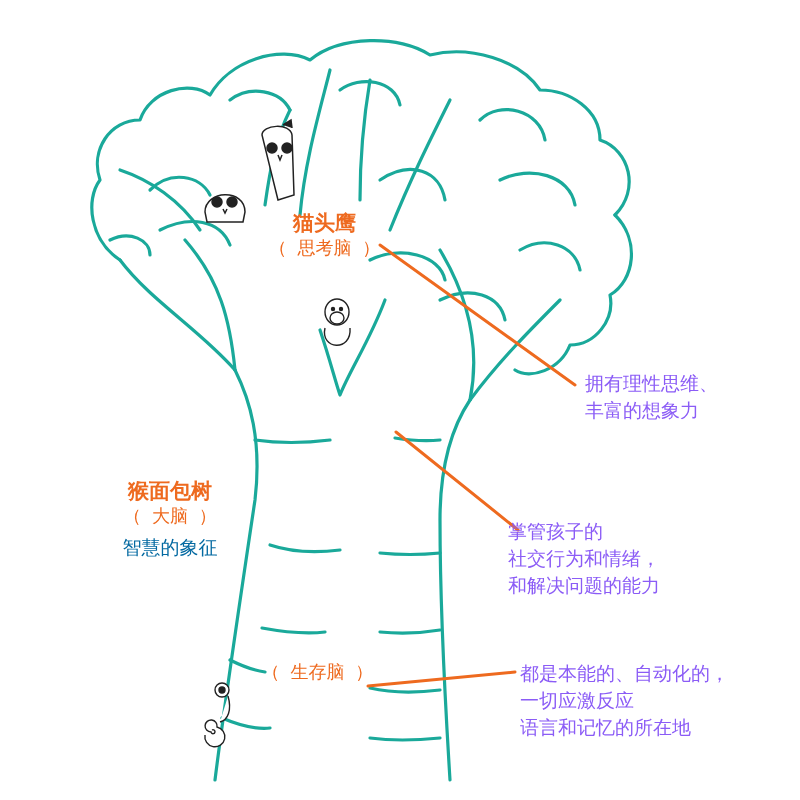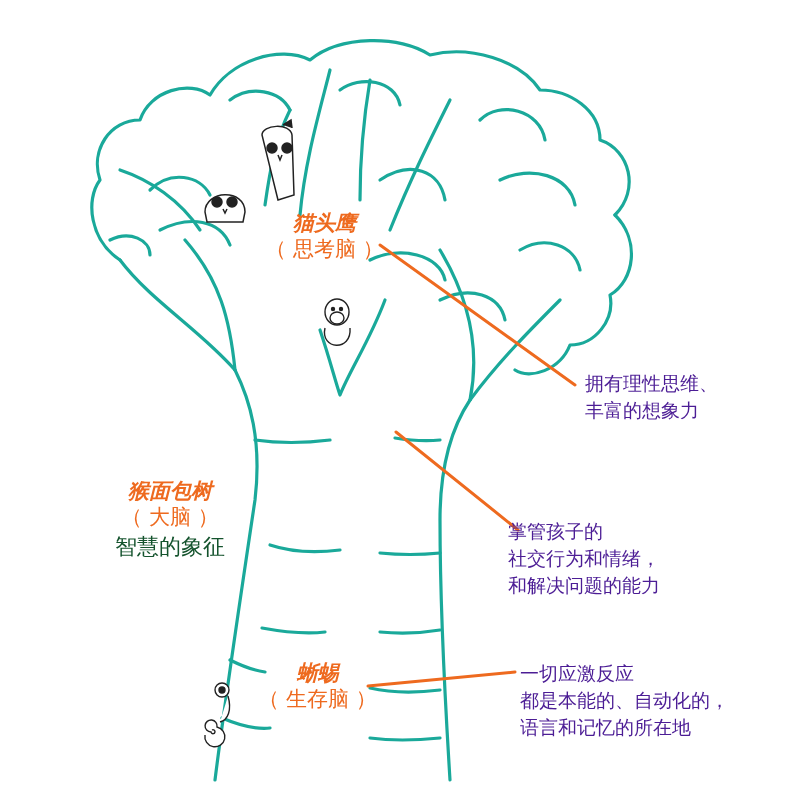--- a/index.html
+++ b/index.html
@@ -1,21 +1,21 @@
 <!DOCTYPE html>
 <html><head>
 <meta charset="utf-8">
 <style>
   html, body { margin: 0; padding: 0; background: #ffffff; }
   .canvas { position: relative; width: 800px; height: 800px; overflow: hidden; background: #fff; }
   svg.art { position: absolute; left: 0; top: 0; }
   .lbl { position: absolute; font-family: "DejaVu Sans", "Liberation Sans", sans-serif; text-align: center; white-space: nowrap; }
-  .title { color: #ee6a1f; font-weight: bold; font-size: 21px; line-height: 26px; font-style: italic; }
-  .sub { color: #ee6a1f; font-size: 21px; line-height: 26px; }
-  .desc { position: absolute; font-family: "DejaVu Sans", "Liberation Sans", sans-serif; color: #4c1d95; font-size: 19px; line-height: 27px; white-space: nowrap; }
+  .title { color: #ee6a1f; font-weight: bold; font-size: 21px; line-height: 26px; }
+  .sub { color: #ee6a1f; font-size: 18px; line-height: 26px; font-family: Liberation Mono, monospace; }
+  .desc { position: absolute; font-family: "DejaVu Sans", "Liberation Sans", sans-serif; color: #8b5cf6; font-size: 19px; line-height: 27px; white-space: nowrap; }
 </style>
 </head>
 <body>
 
 <div class="canvas">
   <svg class="art" width="800" height="800" viewBox="0 0 800 800">
     <g fill="none" stroke="#1aa99a" stroke-width="3.2" stroke-linecap="round" stroke-linejoin="round">
 
       <path d="M215 780 C225 700, 240 600, 255 500 C262 440, 250 400, 235 370"></path>
       <path d="M450 780 C445 700, 440 600, 440 520 C440 470, 450 430, 470 400"></path>
@@ -98,35 +98,34 @@
 
   <div class="lbl" style="left:262px; top:210px; width:125px;">
     <div class="title">猫头鹰</div>
     <div class="sub">（ 思考脑 ）</div>
   </div>
 
 
   <div class="lbl" style="left:95px; top:478px; width:150px;">
     <div class="title">猴面包树</div>
     <div class="sub">（ 大脑 ）</div>
-    <div style="color:#14532d; font-size:22px; line-height:34px;">智慧的象征</div>
+    <div style="color:#0369a1; font-size:19px; line-height:34px;">智慧的象征</div>
   </div>
 
   <div class="lbl" style="left:255px; top:660px; width:125px;">
-    <div class="title">蜥蜴</div>
     <div class="sub">（ 生存脑 ）</div>
   </div>
 
   <div class="desc" style="left:585px; top:370px;">
     <div>拥有理性思维、</div>
     <div>丰富的想象力</div>
   </div>
   <div class="desc" style="left:508px; top:518px;">
     <div>掌管孩子的</div>
     <div>社交行为和情绪，</div>
     <div>和解决问题的能力</div>
   </div>
   <div class="desc" style="left:520px; top:660px;">
+    <div>都是本能的、自动化的，</div>
     <div>一切应激反应</div>
-    <div>都是本能的、自动化的，</div>
     <div>语言和记忆的所在地</div>
   </div>
 </div>
 
 </body></html>

